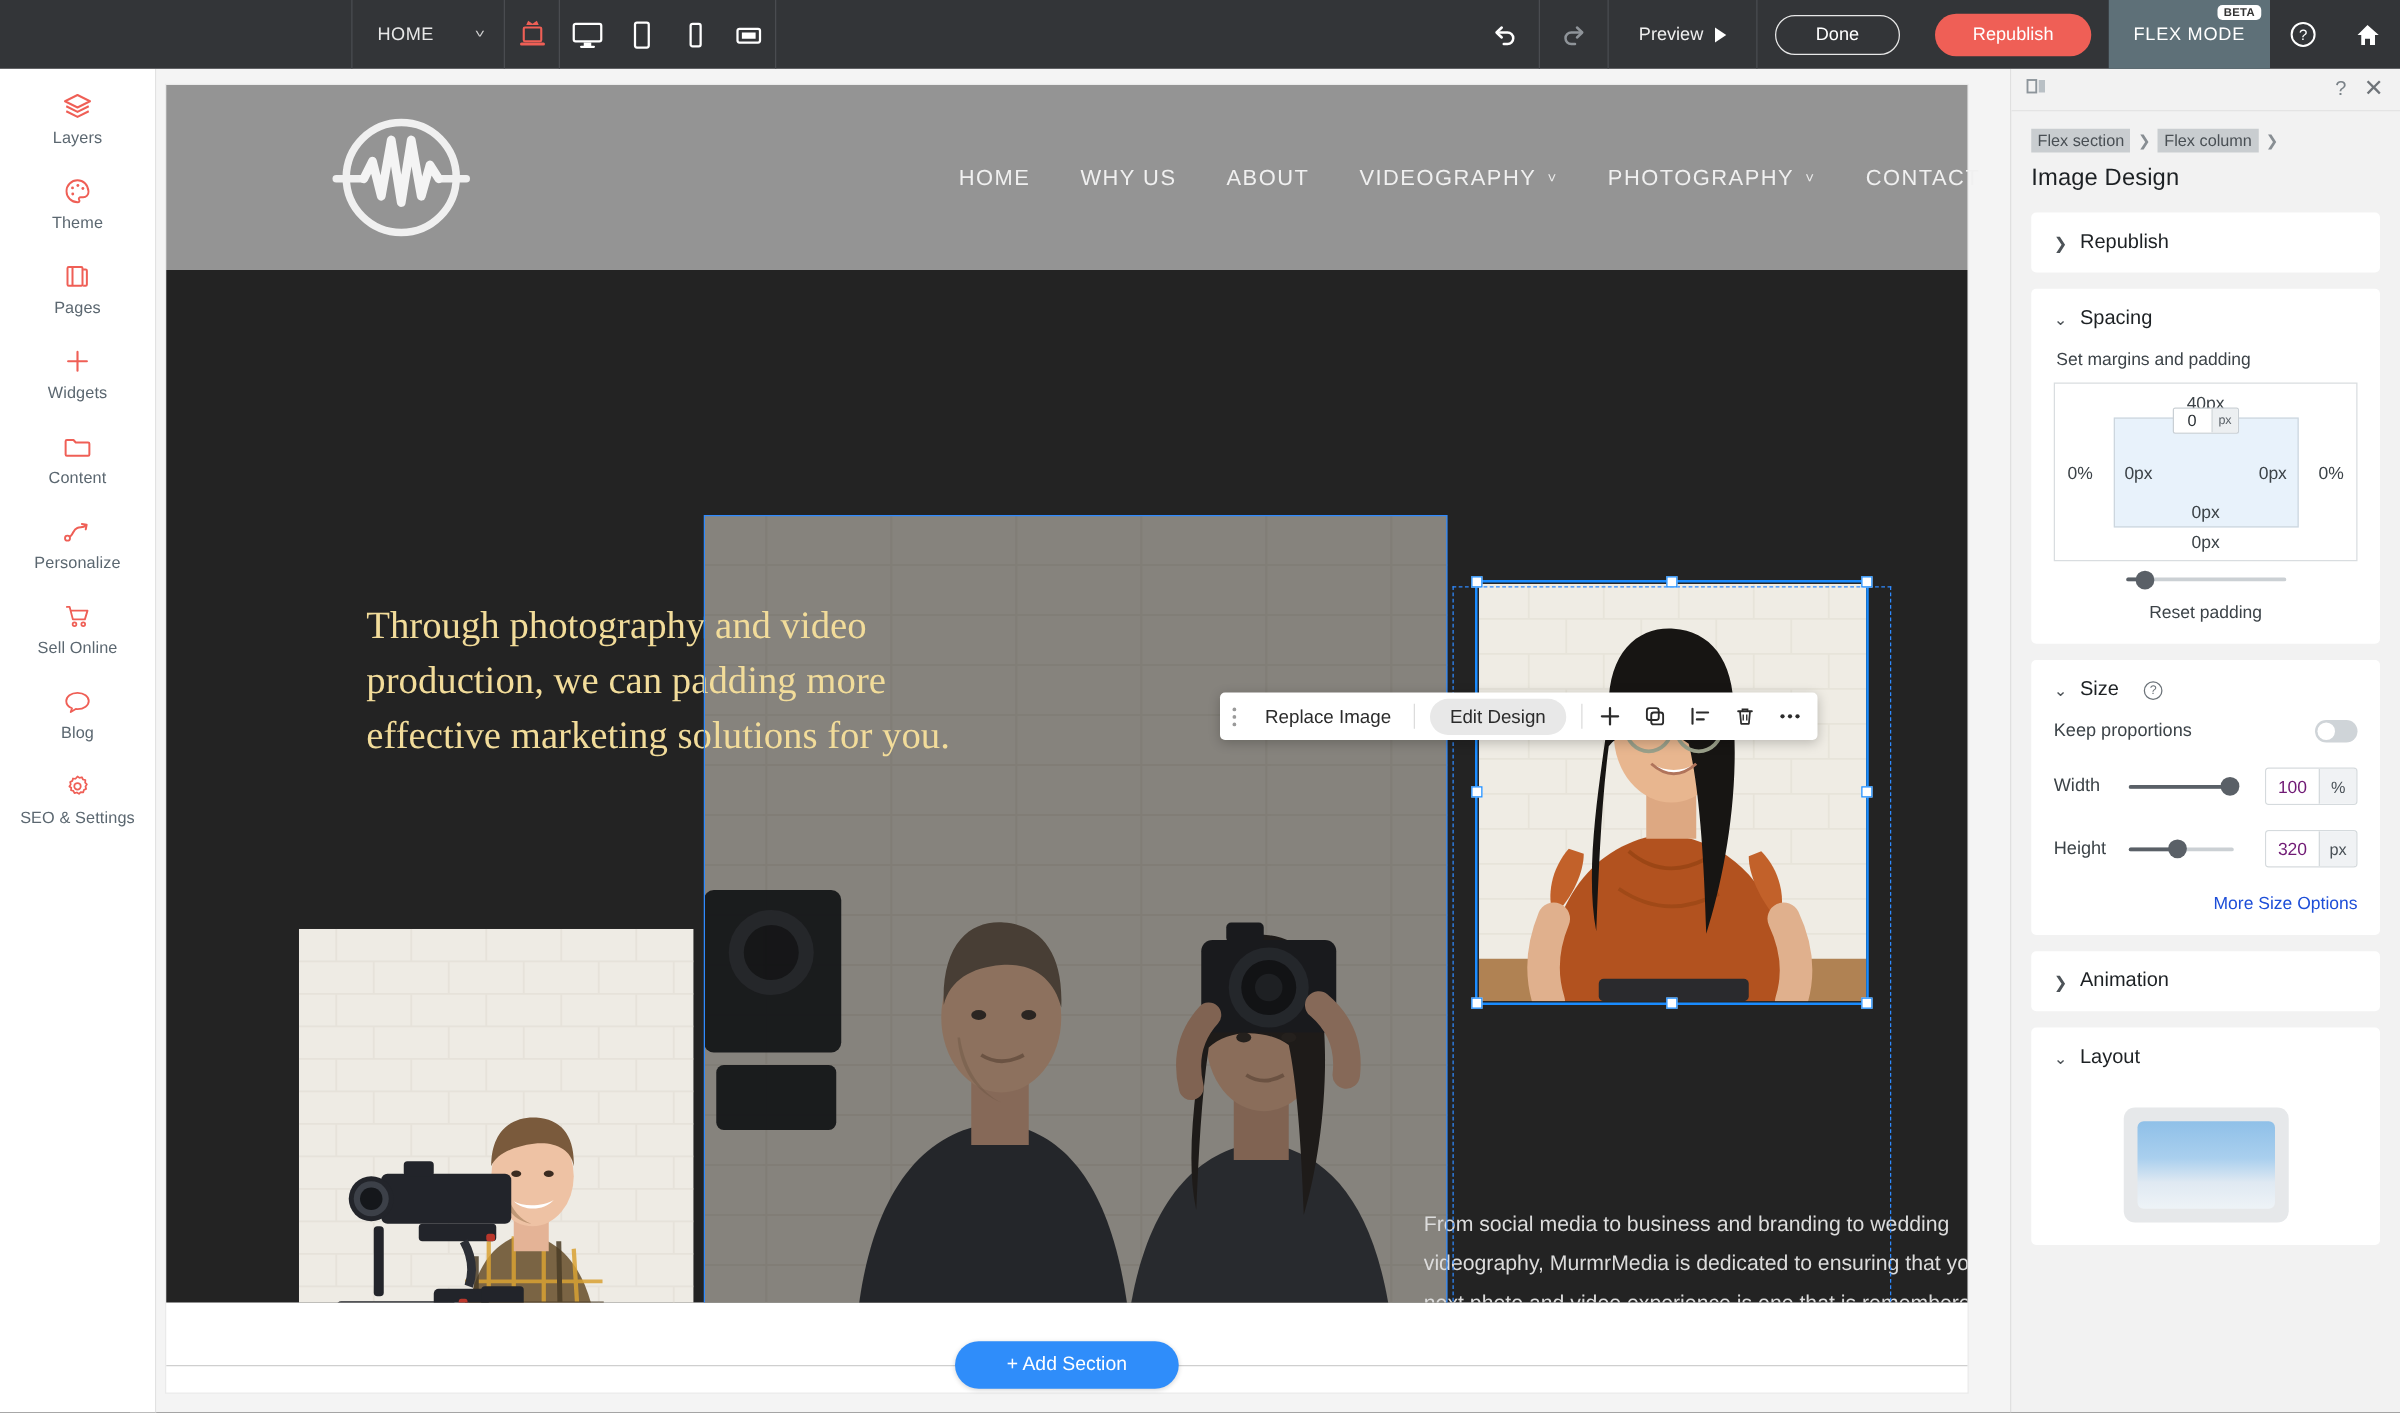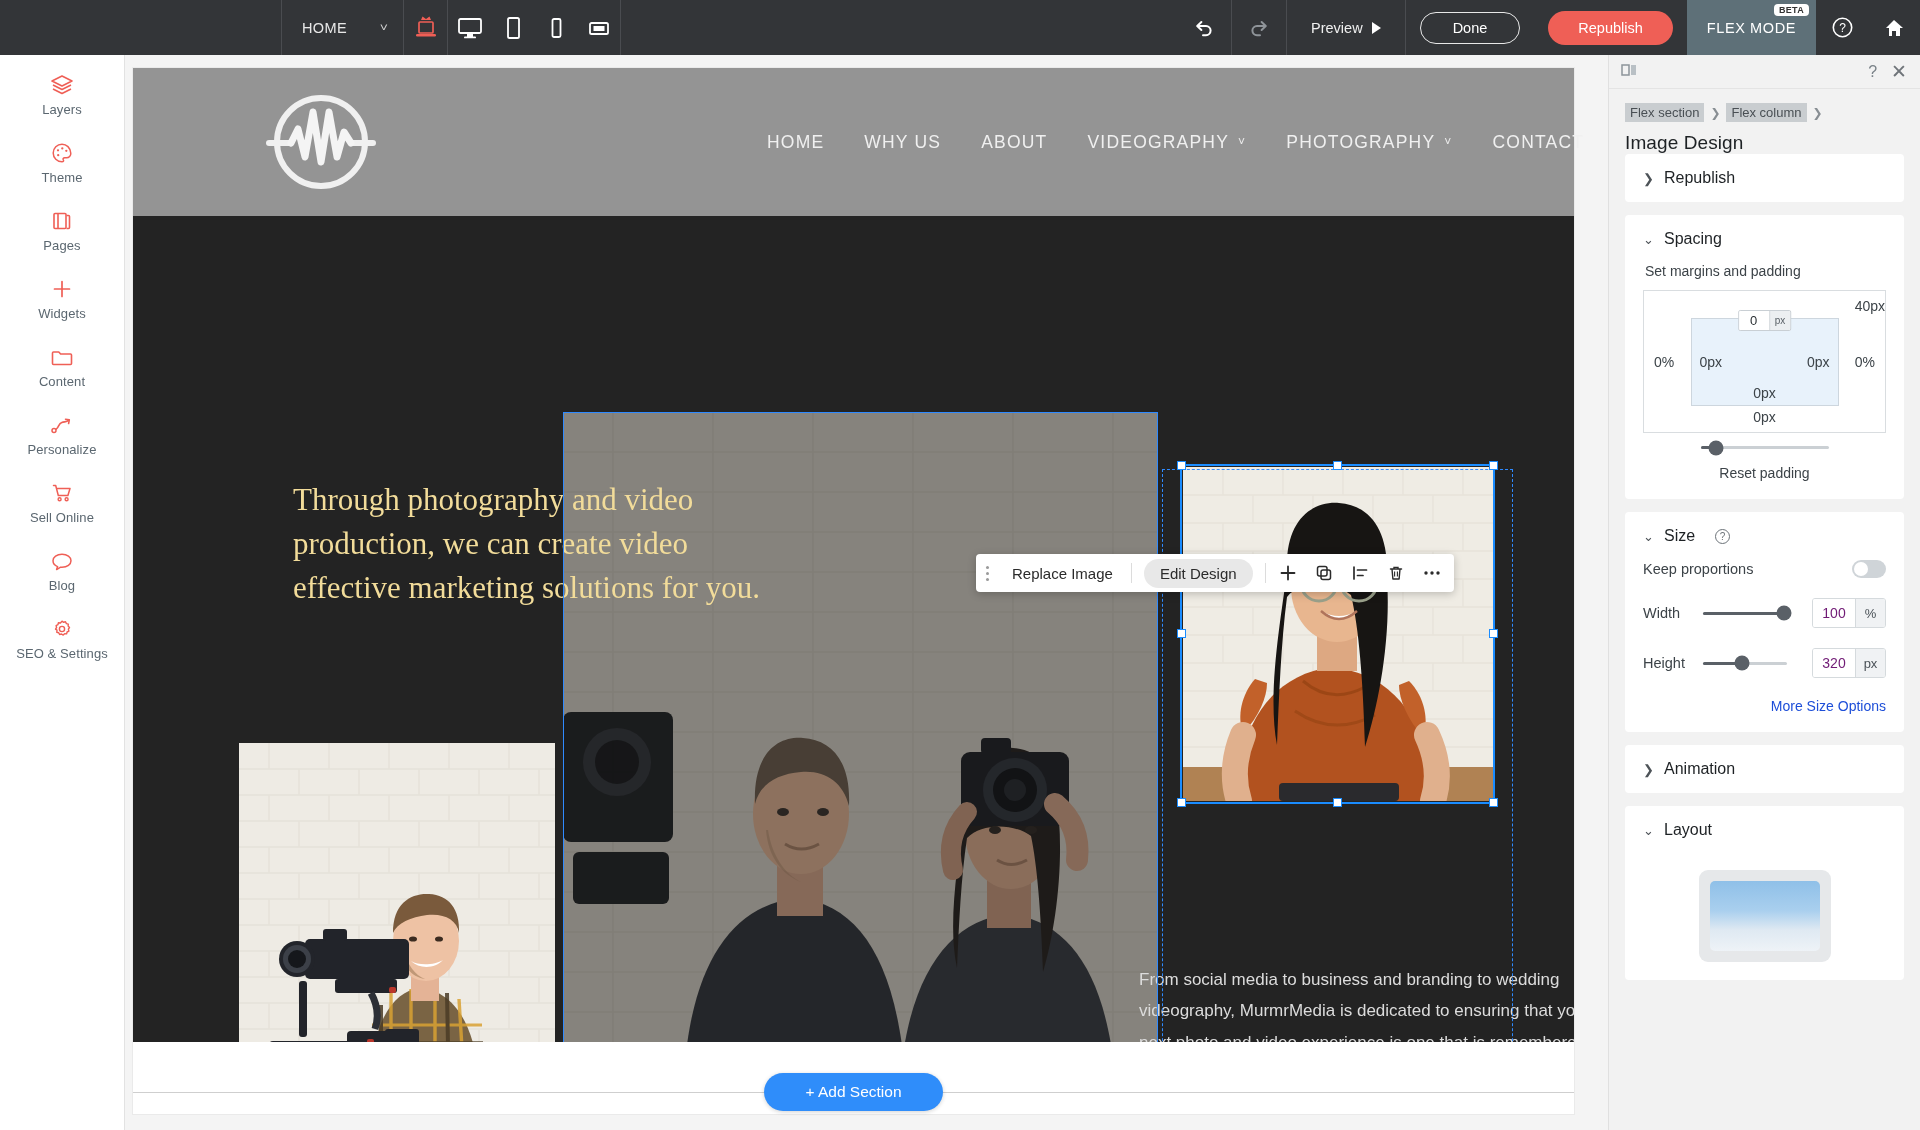--- a/index.html
+++ b/index.html
@@ -222,37 +222,37 @@
   }
   .rp-top-right { display: flex; align-items: center; gap: 14px; }
   .rp-q { font-size: 16px; color: #7a8288; cursor: pointer; }
   .rp-x { font-size: 19px; color: #6f7479; cursor: pointer; line-height: 1; }
   .rp-body { padding: 14px 16px 0 16px; }
   .crumbs { display: flex; align-items: center; gap: 6px; margin-bottom: 10px; }
   .crumb {
     background: #c9cdd0; color: #494f54; font-size: 13px; padding: 2px 5px; cursor: pointer;
   }
   .crumb-sep { color: #888e93; font-size: 12px; }
-  .rp-title { font-size: 19px; color: #1d2124; letter-spacing: .1px; }
+  .rp-title { font-size: 19px; color: #1d2124; margin-bottom: 16px; letter-spacing: .1px; }
 
   .card { background: #fff; border-radius: 4px; margin-bottom: 13px; }
   .card-head {
     display: flex; align-items: center; gap: 13px; padding: 15px 18px; cursor: pointer;
   }
   .card-head .chev { font-size: 13px; color: #4d5358; width: 8px; }
   .card-head .ttl { font-size: 16px; color: #1d2124; }
   .card-body { padding: 0 18px 18px 18px; }
   .lbl-sub { font-size: 14px; color: #3c4348; margin: 0 0 11px 2px; }
 
   
   .boxmodel {
     border: 1px solid #d9dde0; position: relative; height: 143px;
     display: flex; align-items: center; justify-content: center;
   }
-  .bm-top { position: absolute; top: 7px; left: 0; right: 0; text-align: right; font-size: 14px; color: #3c4348; }
+  .bm-top { position: absolute; top: 7px; left: 0; right: 0; text-align: center; font-size: 14px; color: #3c4348; }
   .bm-bottom { position: absolute; bottom: 7px; left: 0; right: 0; text-align: center; font-size: 14px; color: #3c4348; }
   .bm-left { position: absolute; left: 10px; top: 50%; transform: translateY(-50%); font-size: 14px; color: #3c4348; }
   .bm-right { position: absolute; right: 10px; top: 50%; transform: translateY(-50%); font-size: 14px; color: #3c4348; }
   .bm-inner {
     width: 148px; height: 88px; background: #e8f2fb; border: 1px solid #cdd6de;
     position: relative;
   }
   .bmi-top-input {
     position: absolute; top: -9px; left: 50%; transform: translateX(-50%);
     display: flex; background: #fff; border: 1px solid #c9cfd4; border-radius: 2px;
@@ -694,21 +694,21 @@
                 <path d="M194 112 L206 106"></path>
               </g>
               <ellipse cx="136" cy="117" rx="5" ry="3.5" fill="#2f2a24"></ellipse>
               <ellipse cx="176" cy="117" rx="5" ry="3.5" fill="#2f2a24"></ellipse>
               <path d="M138 144 q18 16 36 0 q-18 10 -36 0 Z" fill="#fff"></path>
               <path d="M138 144 q18 16 36 0" stroke="#b0745b" stroke-width="2.4" fill="none"></path>
             </g>
           </svg>
         </div>
 
-        <div class="headline">Through photography and video production, we can create video effective marketing solutions for you.</div>
+        <div class="headline">Through photography and video production, we can padding more effective marketing solutions for you.</div>
 
         <div class="para">
           <span>From social media to business and branding to wedding videography, MurmrMedia is dedicated to ensuring that your next photo and video experience is one that is remembered. </span>
         </div>
 
         <div class="sel-center-border"></div>
         <div class="sel-section"></div>
 
         <div class="sel-image">
           <div class="handle h-tl"></div>

